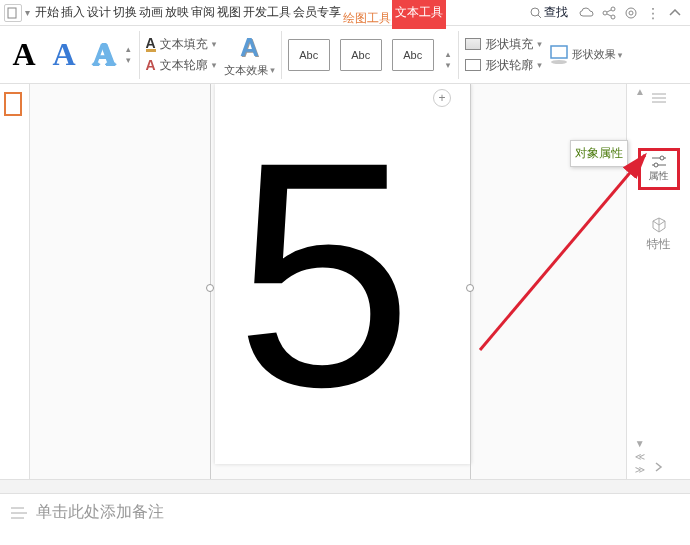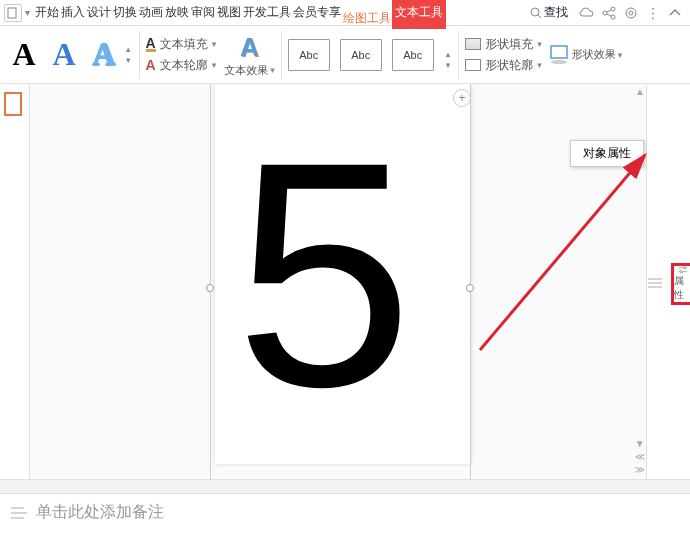--- a/index.html
+++ b/index.html
@@ -49,26 +49,26 @@
   .workspace { display:flex; height:395px; }
   .thumbCol { width:30px; border-right:1px solid #e0e0e0; padding:8px 4px 0 4px; }
   .thumb { width:18px; height:24px; border:2px solid #e47b3c; }
   .canvasArea { flex:1; background:#fafafa; position:relative; overflow:hidden; }
   .slide { position:absolute; left:185px; top:0; width:256px; height:380px; background:#fff; box-shadow:0 0 4px rgba(0,0,0,0.15); }
   .guideV { position:absolute; top:0; bottom:0; width:1px; background:#ccc; }
   .guideHandle { position:absolute; width:8px; height:8px; border:1px solid #999; border-radius:50%; background:#fff; top:200px; }
   .bigNum { position:absolute; left:205px; top:30px; font-size:320px; font-weight:400; font-family:Arial,sans-serif; color:#000; line-height:1; }
   .addBtn { position:absolute; right:175px; top:5px; width:18px; height:18px; border:1px solid #ccc; border-radius:50%; display:flex; align-items:center; justify-content:center; font-size:12px; color:#888; }
   
-  .rightPanel { width:44px; border-left:1px solid #e0e0e0; display:flex; flex-direction:row; align-items:center; padding-top:4px; gap:4px; position:relative; }
+  .rightPanel { width:64px; border-left:1px solid #e0e0e0; display:flex; flex-direction:column; align-items:center; padding-top:4px; gap:4px; position:relative; }
   .rp-item { display:flex; flex-direction:column; align-items:center; font-size:12px; color:#888; padding:4px 0; width:100%; }
   .rp-item svg { margin-bottom:2px; }
   .rp-highlight { border:3px solid #d23; width:42px; height:42px; display:flex; flex-direction:column; align-items:center; justify-content:center; }
   
-  .tooltip { position:absolute; left:570px; top:140px; background:#fff; border:1px solid #ccc; box-shadow:1px 1px 4px rgba(0,0,0,0.2); padding:4px 12px; font-size:12px; color:#000000; }
+  .tooltip { position:absolute; left:570px; top:140px; background:#fff; border:1px solid #ccc; box-shadow:1px 1px 4px rgba(0,0,0,0.2); padding:4px 4px; font-size:12px; color:#4d7c0f; }
   
   .arrow { position:absolute; pointer-events:none; }
   
   .scrollbarV { position:absolute; right:44px; top:86px; bottom:70px; width:12px; display:flex; flex-direction:column; align-items:center; justify-content:space-between; color:#aaa; }
   .scrollbarV .arr { font-size:10px; }
   
   .hScroll { height:14px; background:#f3f3f3; border-top:1px solid #e0e0e0; }
   
   .notes { height:38px; border-top:1px solid #e0e0e0; display:flex; align-items:center; padding:0 10px; font-size:16px; color:#999; gap:8px; }
 </style>

